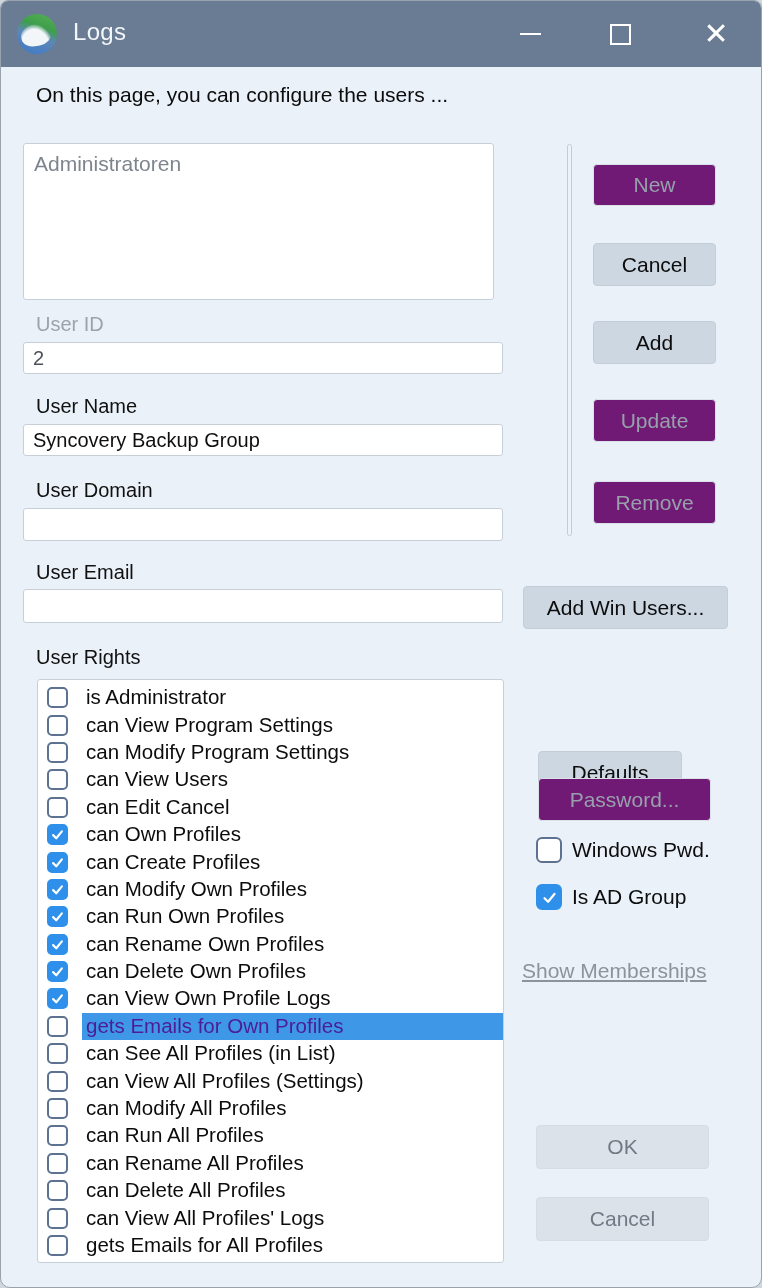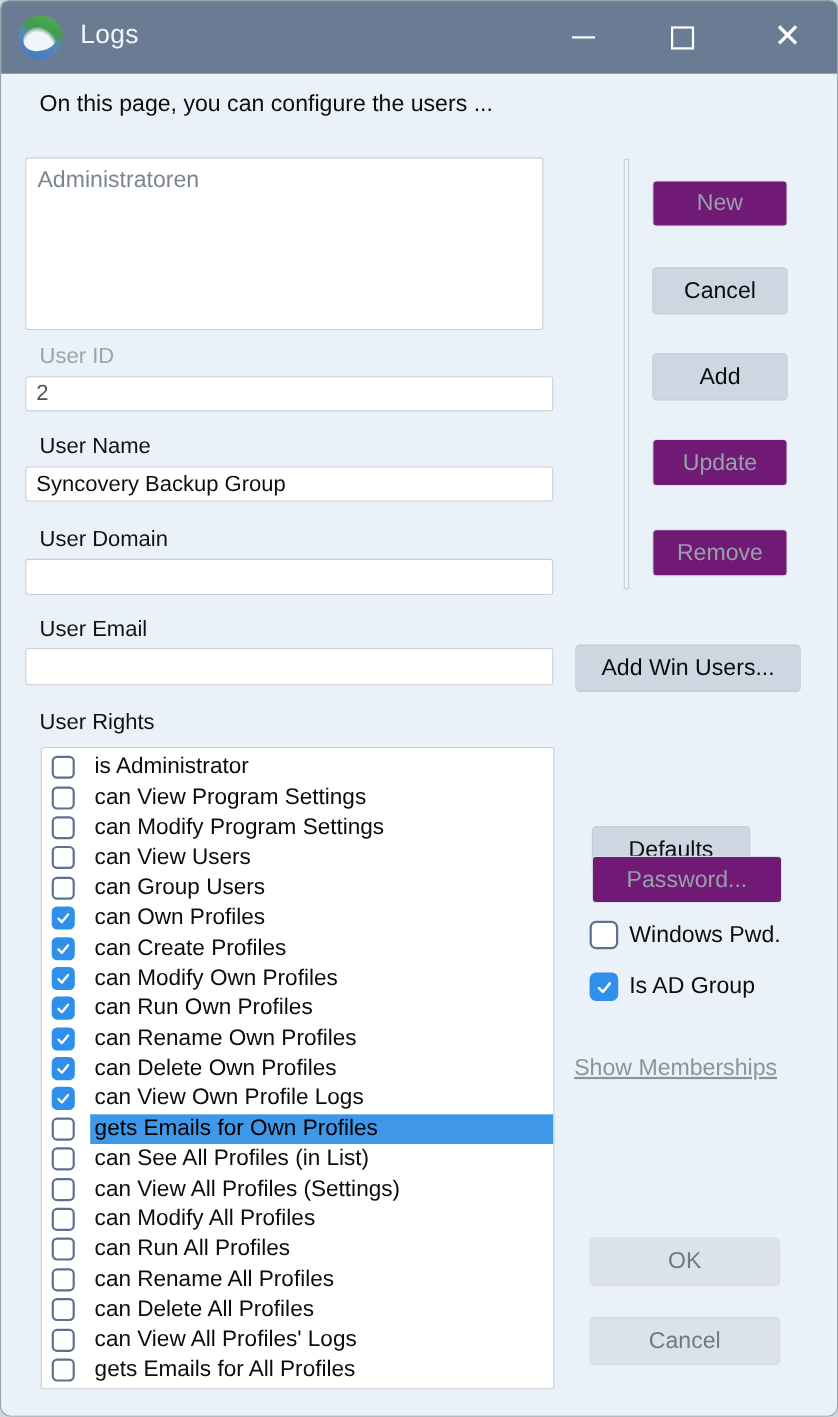--- a/index.html
+++ b/index.html
@@ -53,21 +53,21 @@
     width:21px;height:21px;box-sizing:border-box;flex:0 0 21px;
     border:2px solid #5d7191;border-radius:5px;background:#fff;
     display:flex;align-items:center;justify-content:center;
   }
   .cb.checked{background:#2e90ea;border-color:#2e90ea;}
   .cb svg{display:block;}
   .right-label{
     flex:1 1 auto;margin-left:14px;font-size:20.5px;color:#0c0c0c;
     padding:1px 4px 2px 4px;white-space:nowrap;overflow:hidden;
   }
-  .right-row.selected .right-label{background:#3f97e8;color:#000000;}
+  .right-row.selected .right-label{background:#3f97e8;color:#4c1d95;}
   
   .vsep{position:absolute;left:566px;top:143px;width:5px;height:392px;border:1px solid #c3ccd6;border-radius:4px;background:#eef3f9;box-sizing:border-box;}
   .btn{
     position:absolute;box-sizing:border-box;border-radius:4px;
     display:flex;align-items:center;justify-content:center;
     font-family:inherit;font-size:21px;color:#0c0c0c;
     background:#ccd7e2;border:1px solid #c2cdd8;
   }
   .btn.disabled{background:#701a75;border-color:#dbe1e9;color:#97a0ab;}
   .btn.soft{background:#dce2ea;border-color:#d5dce4;color:#6f7a85;}
@@ -126,21 +126,21 @@
       <div class="right-row">
         <span class="cb"></span>
         <span class="right-label">can Modify Program Settings</span>
       </div>
       <div class="right-row">
         <span class="cb"></span>
         <span class="right-label">can View Users</span>
       </div>
       <div class="right-row">
         <span class="cb"></span>
-        <span class="right-label">can Group Users</span>
+        <span class="right-label">can Edit Cancel</span>
       </div>
       <div class="right-row">
         <span class="cb checked">
           <svg width="15" height="15" viewBox="0 0 24 24">
             <polyline points="5,13 10,18 19,7" fill="none" stroke="#ffffff" stroke-width="3.4" stroke-linecap="round" stroke-linejoin="round"></polyline>
           </svg>
         </span>
         <span class="right-label">can Own Profiles</span>
       </div>
       <div class="right-row">

